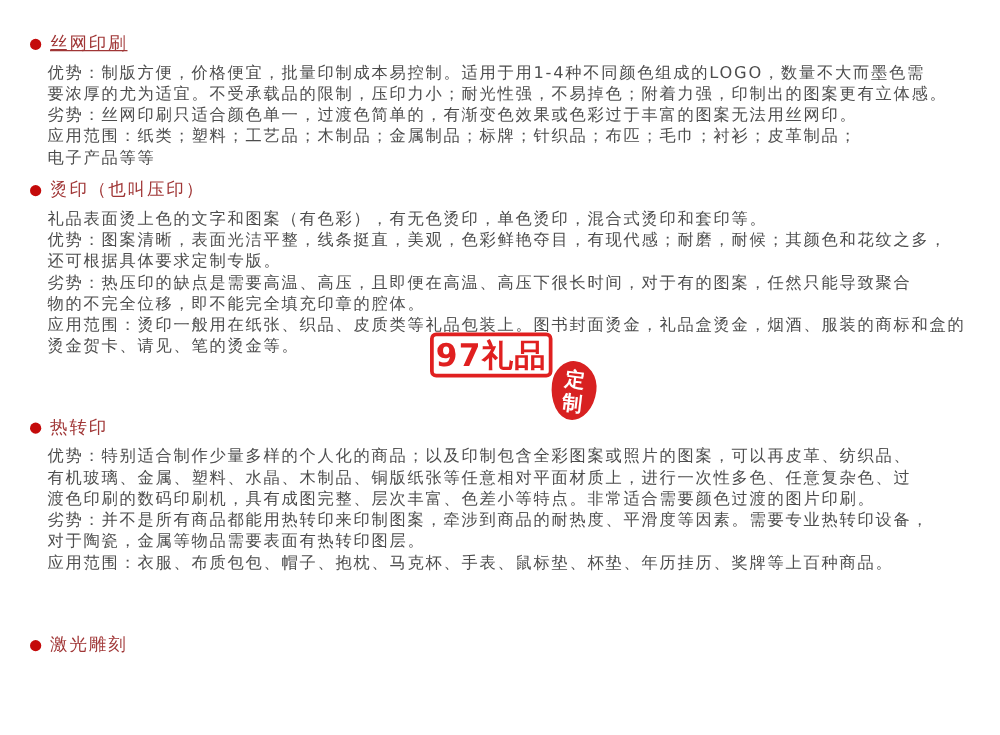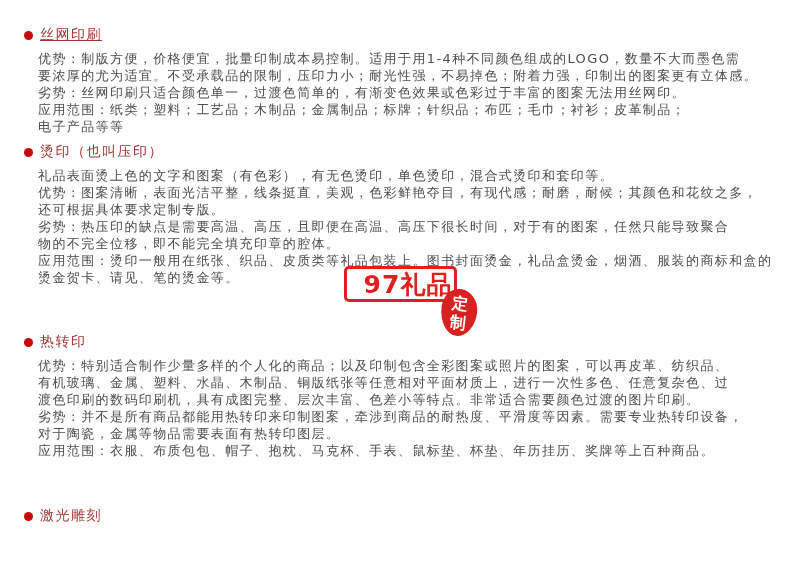--- a/index.html
+++ b/index.html
@@ -52,21 +52,21 @@
     white-space:nowrap;
   }
   
   .watermark{
     position:absolute;left:344px;top:266px;
     width:92px;height:30px;
     border:3px solid #e02020;border-radius:5px;
     background:rgba(255,255,255,0.72);
     display:flex;align-items:center;justify-content:center;
     color:#e02020;font-size:25px;font-weight:bold;
-    letter-spacing:1px;z-index:5;padding-left:15px;
+    letter-spacing:1px;z-index:5;
   }
   .seal{
     position:absolute;left:441px;top:289px;
     width:36px;height:47px;
     background:#d82121;
     border-radius:46% 54% 50% 50% / 42% 46% 54% 58%;
     transform:rotate(7deg);
     display:flex;flex-direction:column;
     align-items:center;justify-content:center;
     z-index:6;

